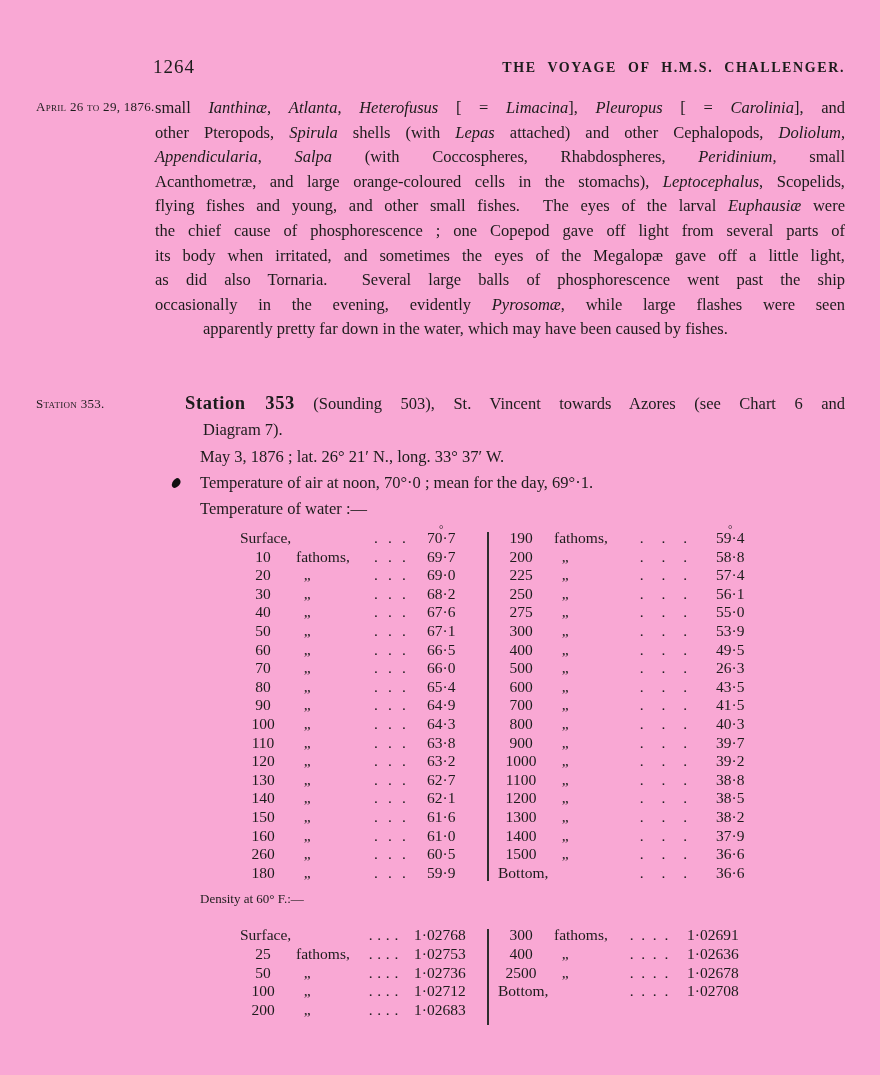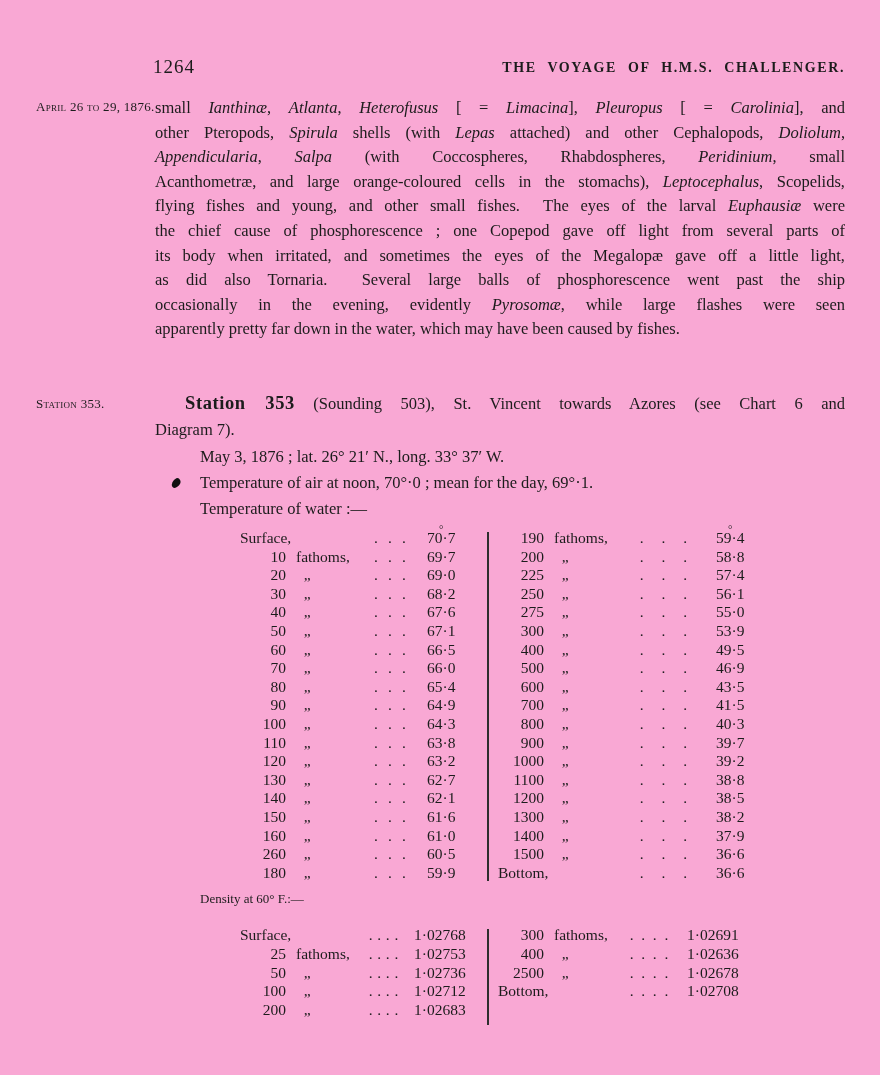--- a/index.html
+++ b/index.html
@@ -19,40 +19,40 @@
   
   .mnote{left:36px;width:122px;font-variant:small-caps;font-size:13px;
     line-height:16px;letter-spacing:0.3px;}
   .mnote1{top:99px;}
   .mnote2{top:396px;}
 
   
   .runs .tline{
     text-align:justify;text-align-last:justify;white-space:nowrap;
   }
-  .runs .tline.last{text-align-last:left;}
+  .runs .tline.last{text-align-last:left;margin-left:48px;}
   .runs .tline span.i{font-style:italic;}
   .runs .tline span.b{font-weight:bold;font-size:18.5px;letter-spacing:0.6px;}
 
   .para{left:155px;top:96px;width:690px;font-size:16.5px;line-height:24.6px;}
   .station{left:155px;top:390px;width:690px;font-size:16.5px;line-height:26px;}
   .station .tline:first-child{text-indent:30px;}
 
   .obs{left:200px;top:444px;width:560px;font-size:16.5px;line-height:26px;}
   .obs div{white-space:nowrap;}
 
   
   .ink{left:171px;top:479px;width:10px;height:8px;background:#111;
     border-radius:75% 25% 60% 40%/70% 45% 55% 30%;transform:rotate(-28deg);}
 
   
   .tcol{font-size:15.5px;}
   .trow{display:flex;height:18.6px;line-height:18.6px;}
   .drow{display:flex;height:18.8px;line-height:18.8px;}
-  .c-depth{width:46px;text-align:right;white-space:nowrap;flex:none;}
+  .c-depth{width:46px;text-align:center;white-space:nowrap;flex:none;}
   .trow.wide .c-depth,.drow.wide .c-depth{text-align:left;}
   .c-unit{width:60px;padding-left:10px;white-space:nowrap;flex:none;}
   .c-dots{flex:1;display:flex;justify-content:space-evenly;align-items:flex-end;
     padding:0 8px;overflow:hidden;}
   .c-dots b{font-weight:normal;}
   .c-dots b::before{content:".";}
   .c-val{width:48px;position:relative;white-space:nowrap;padding-left:3px;flex:none;}
   .dcol .c-val{width:66px;}
   .deg{position:absolute;top:-9px;left:15px;font-size:11px;font-style:normal;}
 
@@ -371,21 +371,21 @@
       <span class="c-val"><i class="deg"></i><span>49·5</span></span>
     </div>
       <div class="trow">
       <span class="c-depth">500</span>
       <span class="c-unit">&nbsp;&nbsp;„</span>
       <span class="c-dots">
           <b></b>
           <b></b>
           <b></b>
         </span>
-      <span class="c-val"><i class="deg"></i><span>46·9</span></span>
+      <span class="c-val"><i class="deg"></i><span>26·3</span></span>
     </div>
       <div class="trow">
       <span class="c-depth">600</span>
       <span class="c-unit">&nbsp;&nbsp;„</span>
       <span class="c-dots">
           <b></b>
           <b></b>
           <b></b>
         </span>
       <span class="c-val"><i class="deg"></i><span>43·5</span></span>

